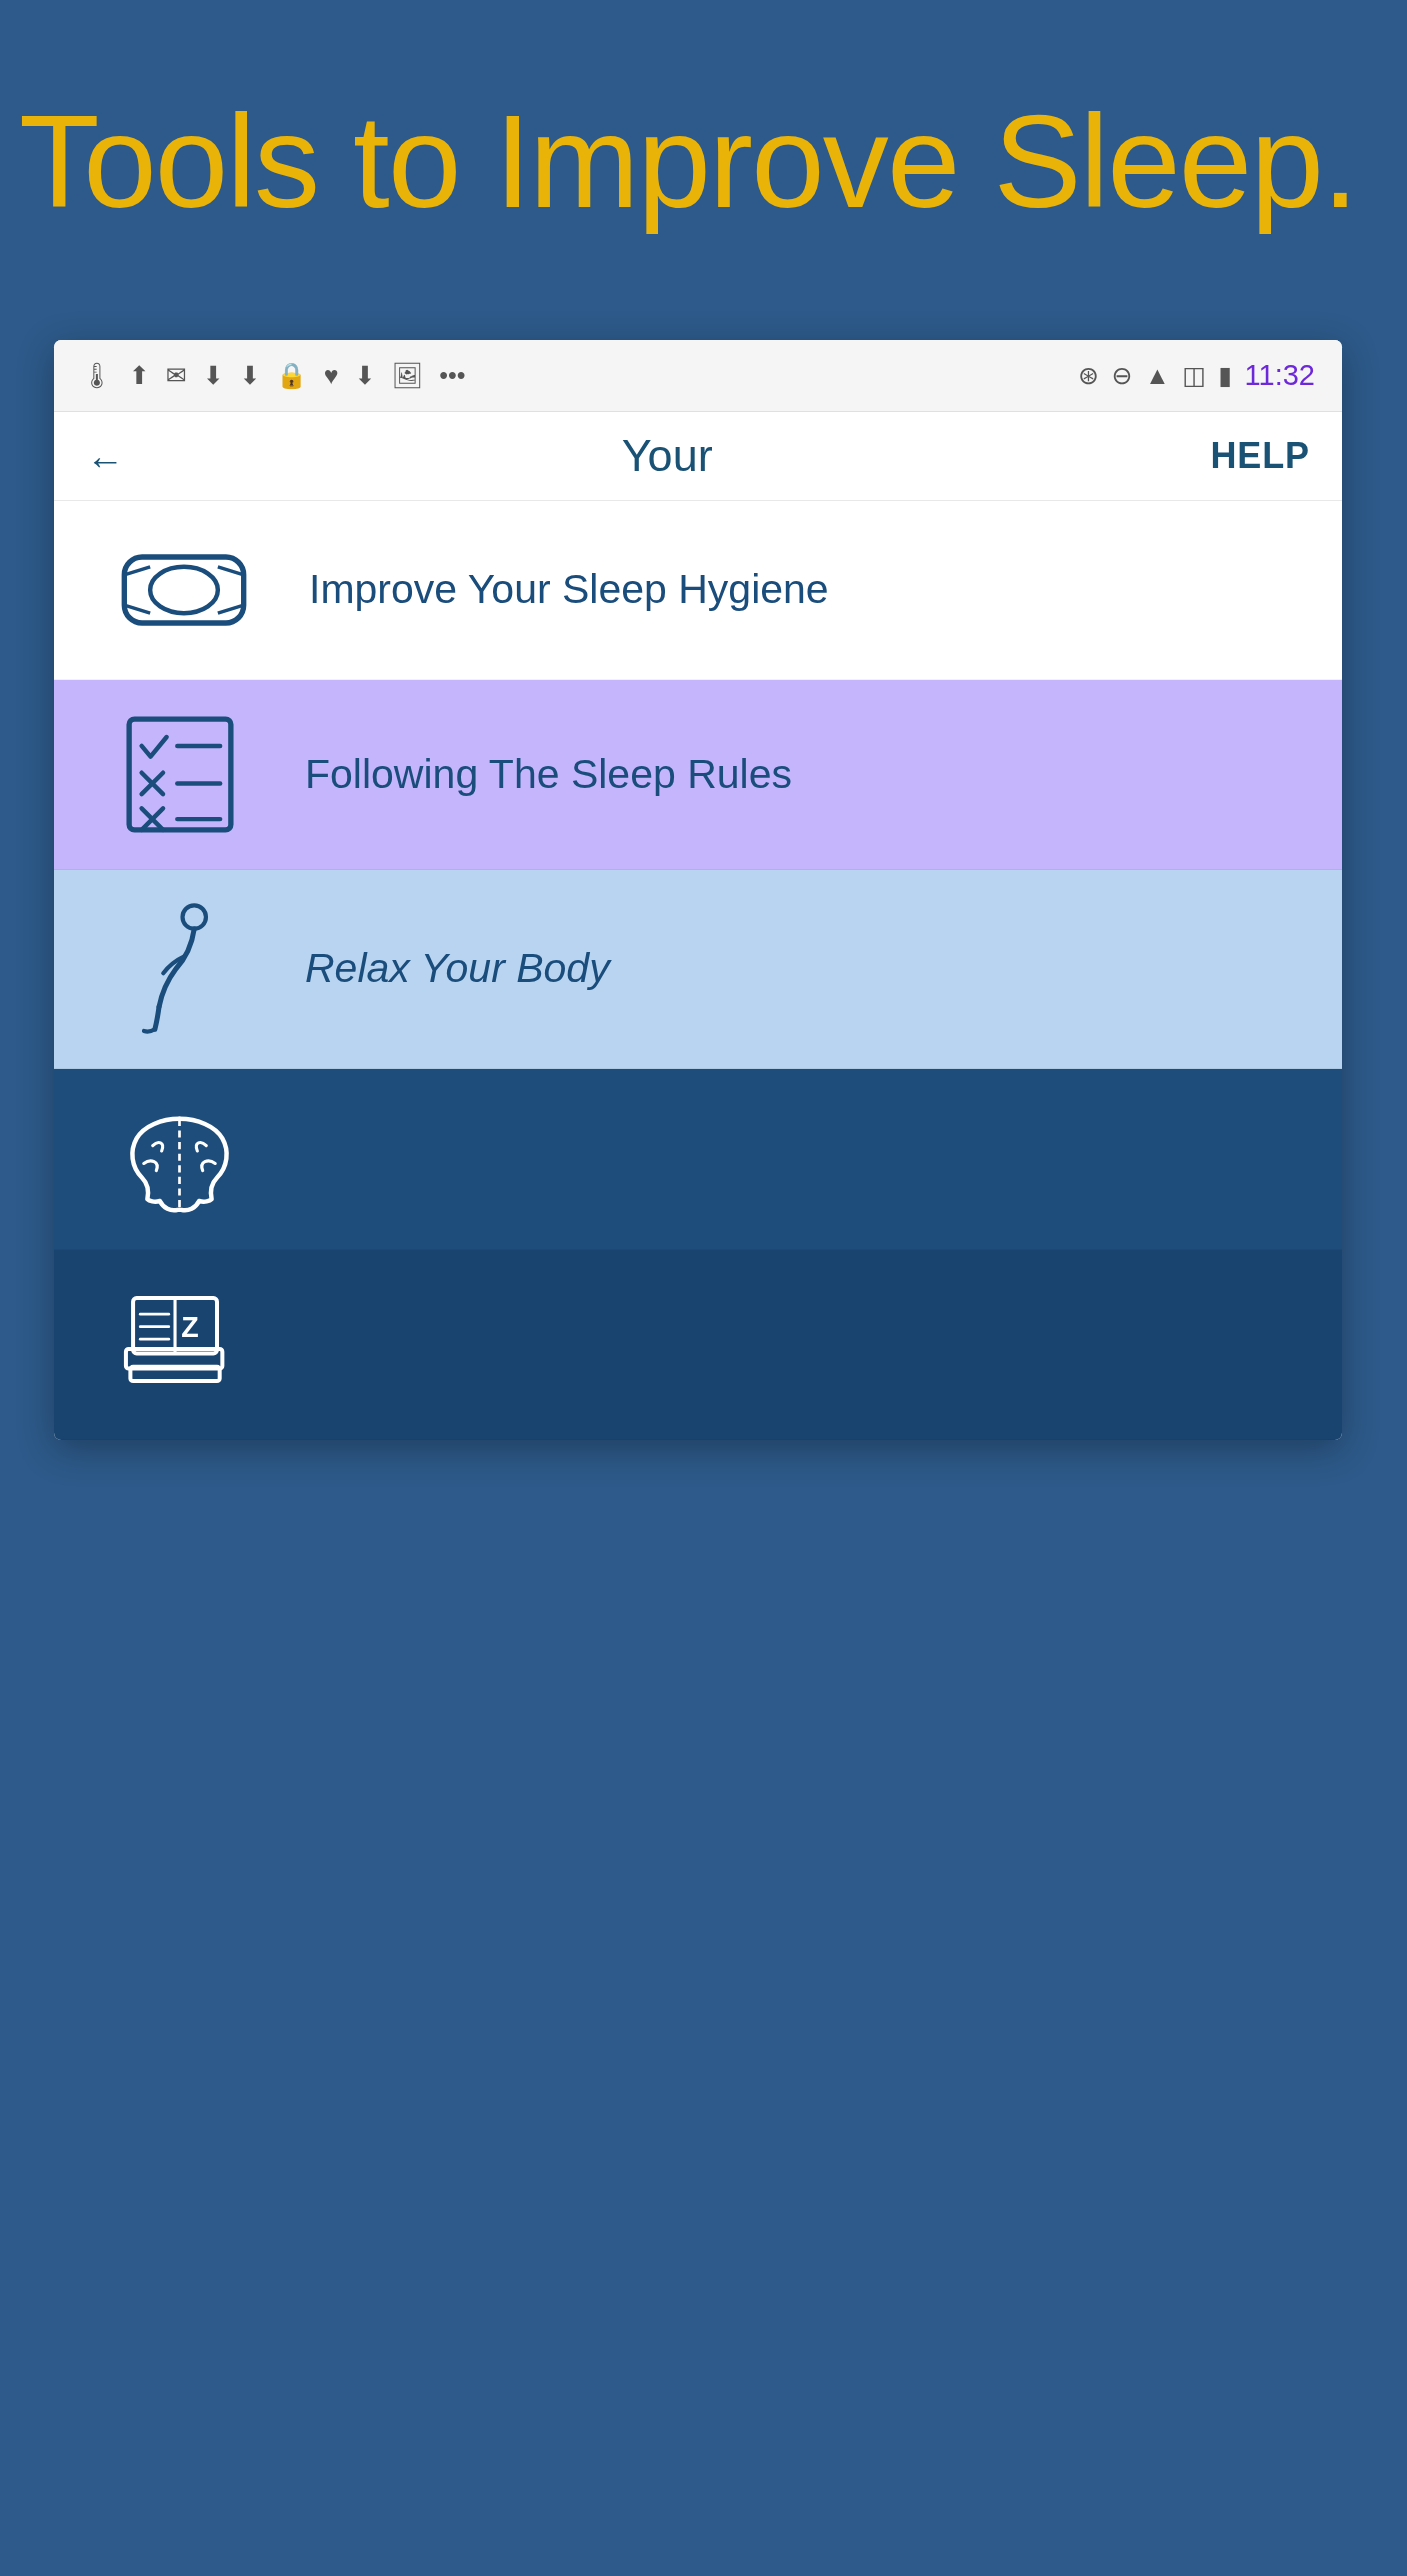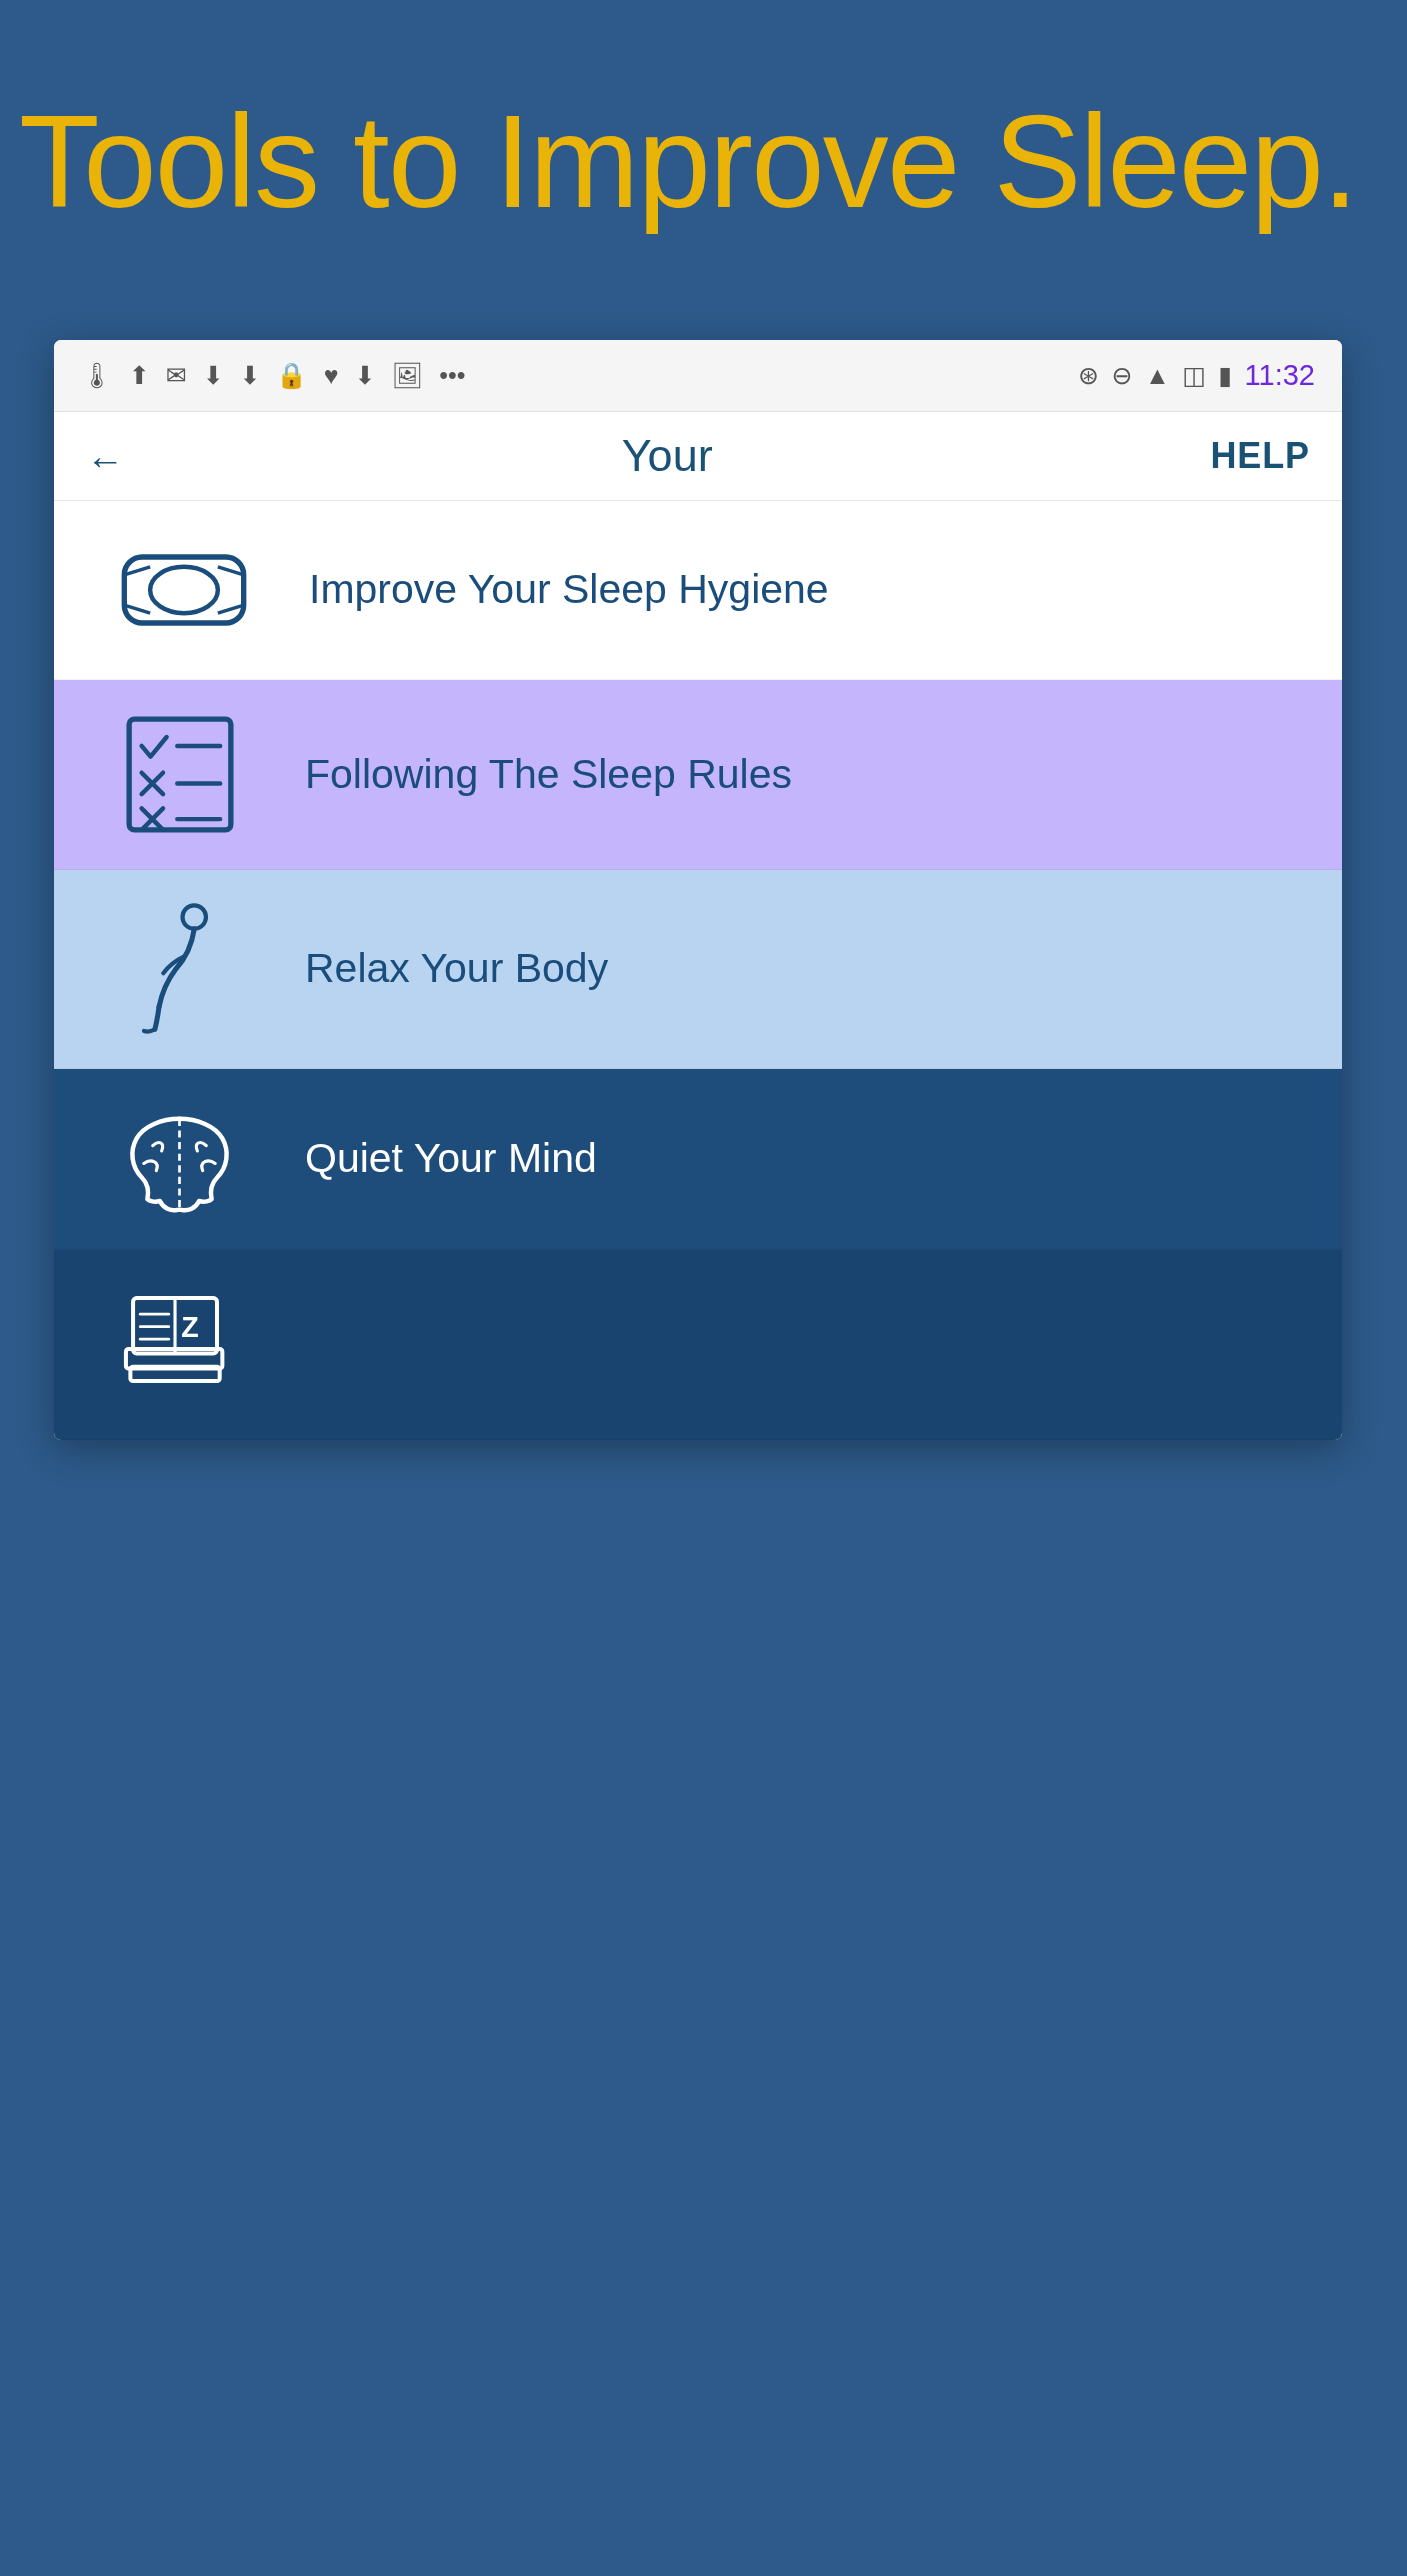--- a/index.html
+++ b/index.html
@@ -116,20 +116,21 @@
       background: white;
       padding-left: 40px;
     }
 
     .tool-item-light-blue-1 {
       background: #c4b5fd;
     }
 
     .tool-item-light-blue-2 {
       background: #b8d4f0;
+      font-style: italic;
     }
 
     .tool-item-dark-blue-1 {
       background: #1e4d7b;
     }
 
     .tool-item-dark-blue-2 {
       background: #1a4470;
     }
 
@@ -284,21 +285,20 @@
 
         <line x1="70" y1="20" x2="70" y2="122" stroke="white" stroke-width="3" stroke-dasharray="8,5"></line>
 
         <path d="M40 50 C46 44 54 46 50 56" stroke="white" stroke-width="3.5" fill="none" stroke-linecap="round"></path>
         <path d="M30 70 C38 64 48 68 44 78" stroke="white" stroke-width="3.5" fill="none" stroke-linecap="round"></path>
 
         <path d="M100 50 C94 44 86 46 90 56" stroke="white" stroke-width="3.5" fill="none" stroke-linecap="round"></path>
         <path d="M110 70 C102 64 92 68 96 78" stroke="white" stroke-width="3.5" fill="none" stroke-linecap="round"></path>
       </svg>
     </div>
-    <span class="tool-label tool-label-white">Quiet Your Mind</span>
   </div>
 
   <div class="tool-item tool-item-dark-blue-2">
     <div class="tool-icon-area">
       <svg class="book-icon" viewBox="0 0 140 140" fill="none" xmlns="http://www.w3.org/2000/svg">
 
         <rect x="15" y="95" width="100" height="16" rx="3" stroke="white" stroke-width="4.5" fill="none"></rect>
 
         <rect x="10" y="75" width="108" height="22" rx="3" stroke="white" stroke-width="4.5" fill="none"></rect>
 

